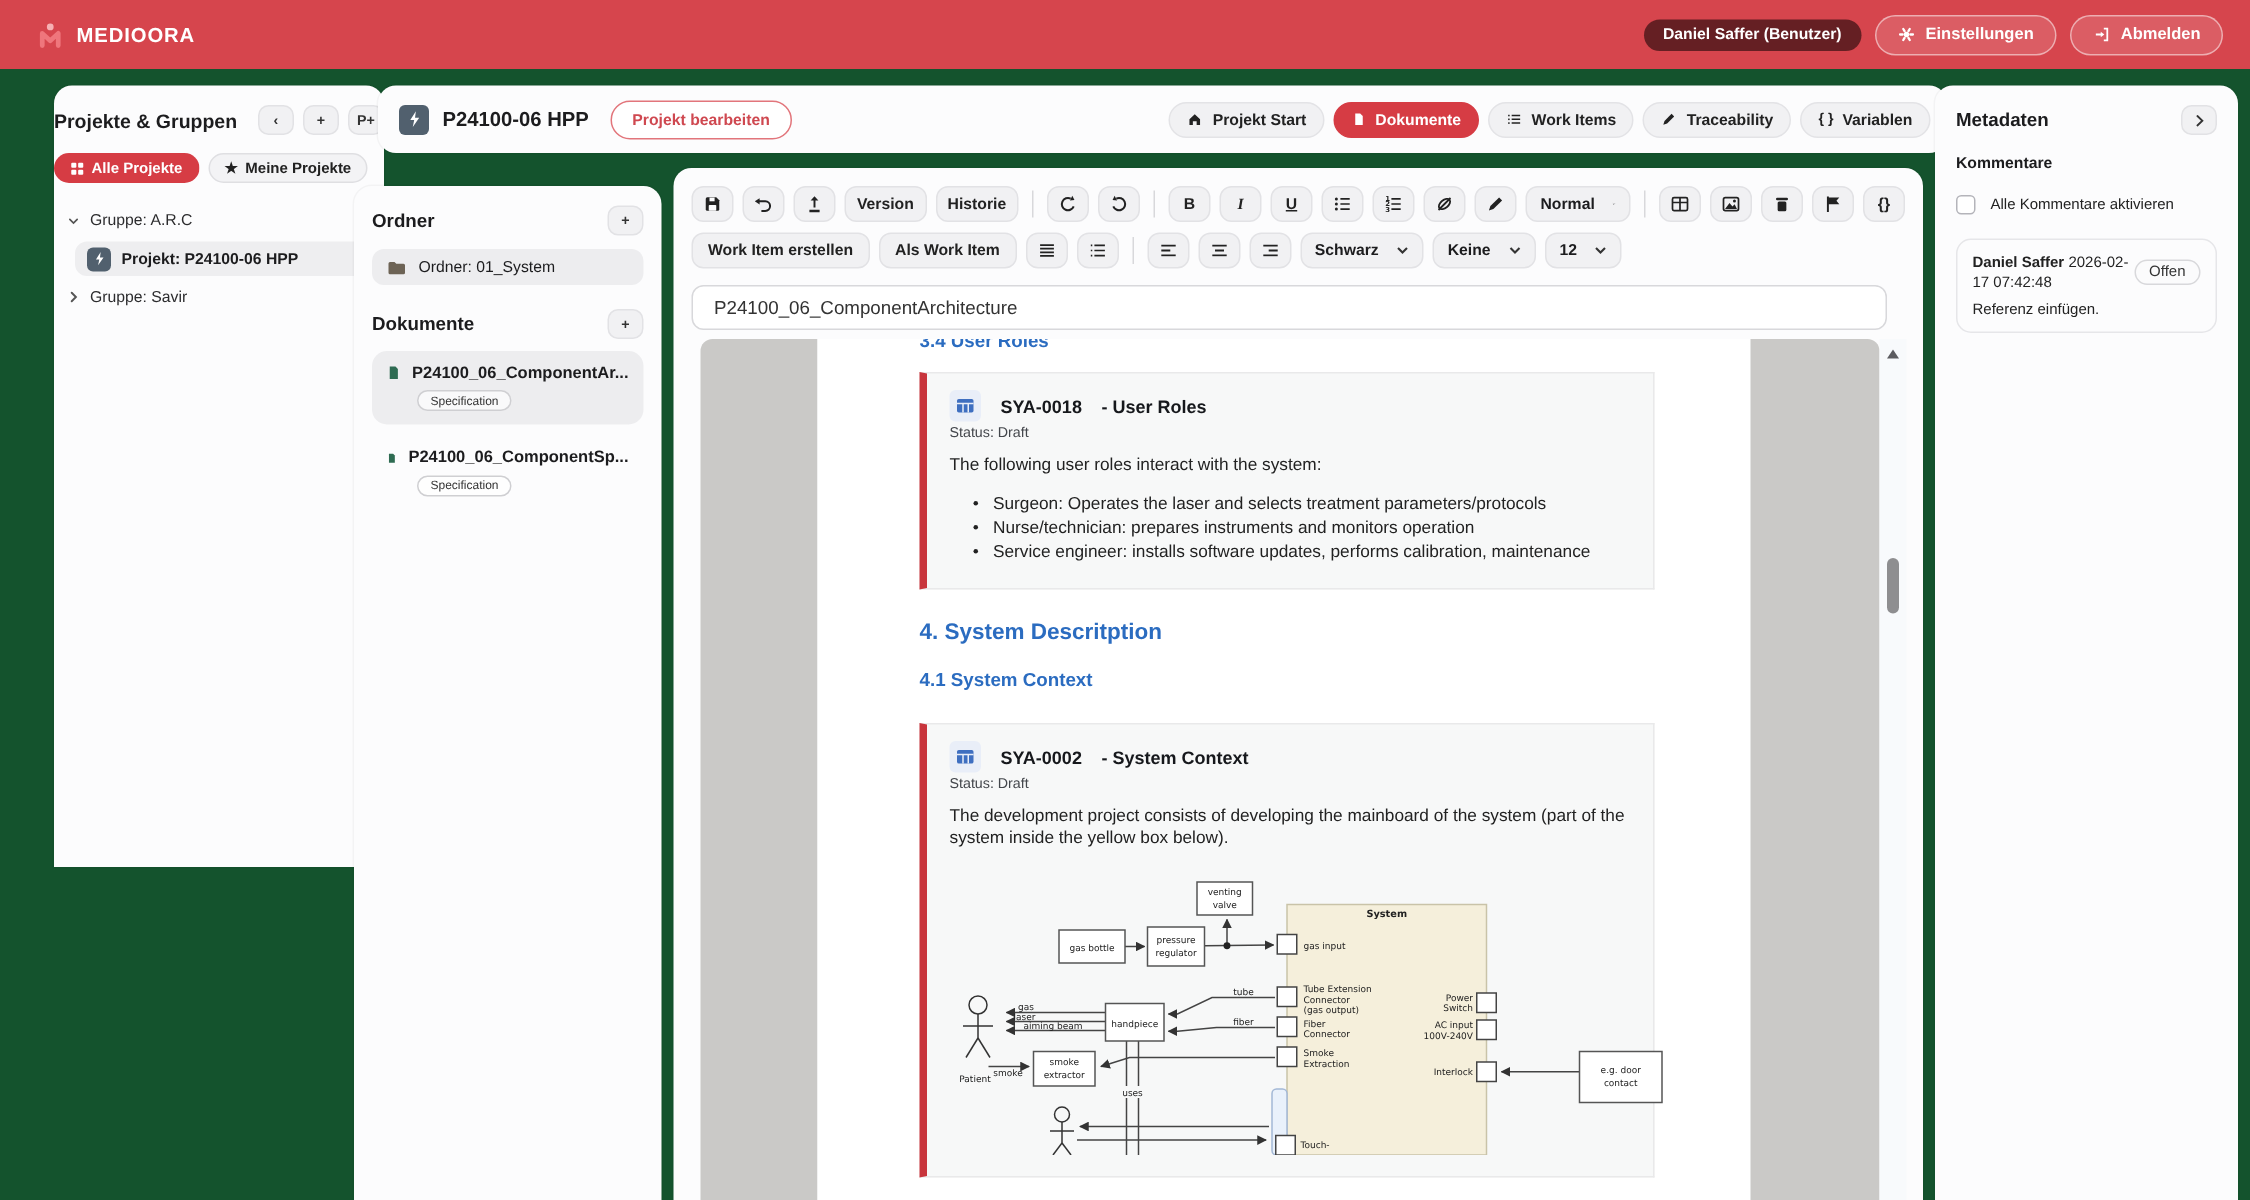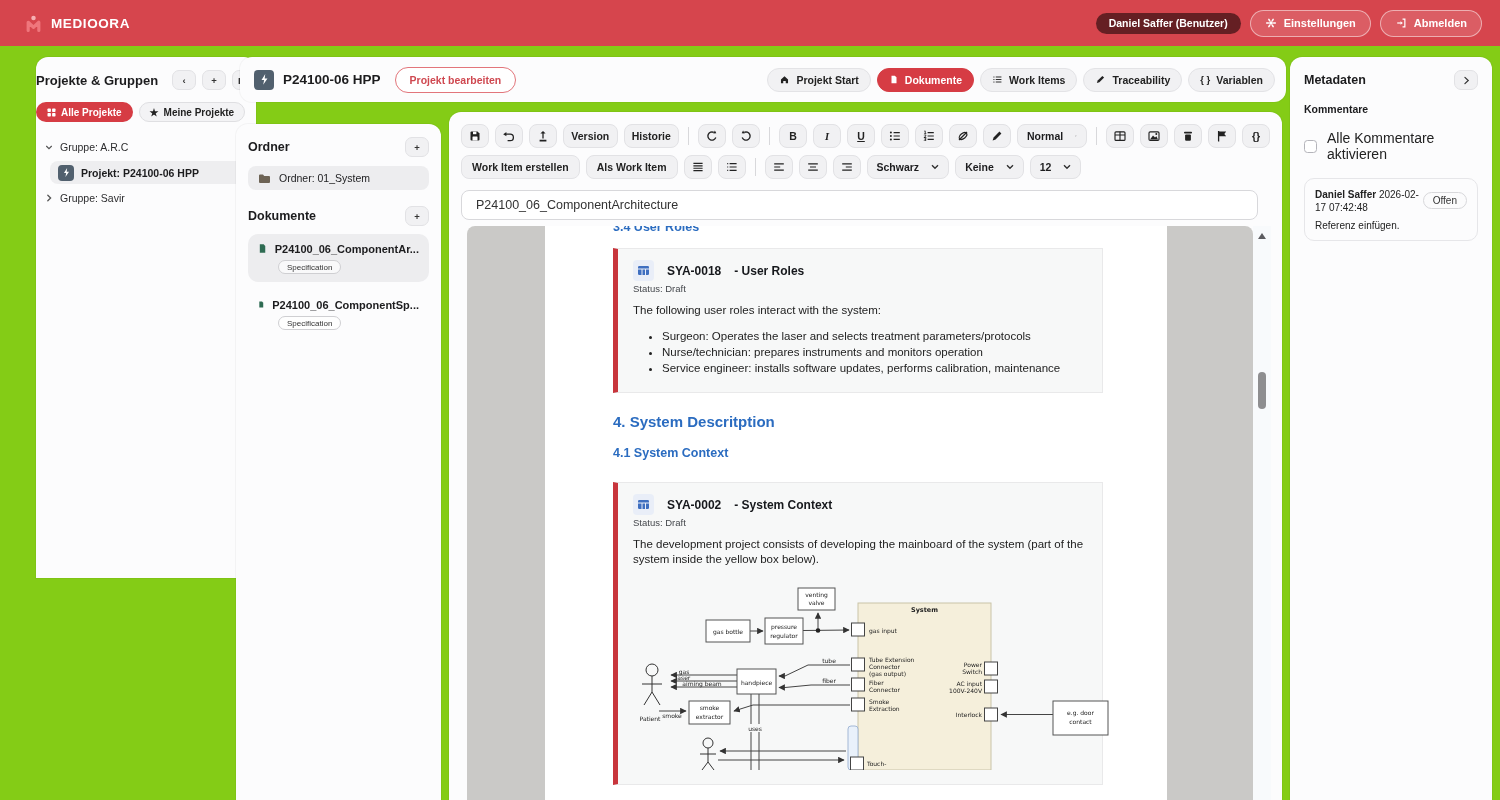--- a/index.html
+++ b/index.html
@@ -1,19 +1,19 @@
 <!DOCTYPE html>
 <html><head>
 <meta charset="utf-8">
 <style>
   * { box-sizing: border-box; margin: 0; padding: 0; }
   html,body { background:#e8e9eb; }
   .app {
     position: relative; width: 1500px; height: 800px; overflow: hidden;
-    background:#84cc16; font-family:"Liberation Sans", sans-serif; color:#1c1c1e;
+    background:#14532d; font-family:"Liberation Sans", sans-serif; color:#1c1c1e;
   }
   
   .topbar { position:absolute; left:0; top:0; width:1500px; height:46px;
     background:#d6454d; display:flex; align-items:center; padding:0 18px 0 24px; }
   .brand { display:flex; align-items:center; gap:8px; }
   .brand span { color:#fff; font-weight:bold; font-size:13.5px; letter-spacing:.6px; }
   .top-right { margin-left:auto; display:flex; align-items:center; gap:9px; }
   .user-badge { background:rgba(33,8,10,.62); color:#fff; font-size:10.5px; font-weight:bold;
     height:21px; display:flex; align-items:center; padding:0 13px; border-radius:11px; }
   .top-btn { display:flex; align-items:center; gap:7px; height:27px; padding:0 14px;
@@ -35,21 +35,21 @@
     padding:0 10px; font-size:10px; font-weight:bold; cursor:pointer; border:1px solid transparent; font-family:inherit; }
   .pill.red { background:#d63c44; color:#fff; }
   .pill.gray { background:#f3f3f5; border-color:#dfdfe2; color:#222; }
   .tree { margin-top:14px; font-size:10.5px; }
   .tree-group { display:flex; align-items:center; gap:7px; padding:5px 0 5px 9px; cursor:pointer; color:#2c2c2e; }
   .proj-row { margin:3px 0 3px 14px; height:23px; background:#eeeef0; border-radius:8px;
     display:flex; align-items:center; gap:7px; padding:0 8px; cursor:pointer; font-weight:bold; }
   .slate-ic { background:#51606e; border-radius:4px; display:flex; align-items:center; justify-content:center; }
   .gold { margin-left:auto; color:#c9992e; font-size:11px; }
   
-  .phead { left:240px; top:57px; width:1046px; height:45px; border-radius:12px;
+  .phead { left:252px; top:57px; width:1046px; height:45px; border-radius:12px;
     display:flex; align-items:center; padding:0 11px 0 14px; }
   .phead h1 { font-size:13.5px; font-weight:bold; margin-left:9px; }
   .edit-btn { margin-left:14px; height:26px; border-radius:14px; border:1.5px solid #e2757b;
     background:#fff; color:#cf4850; font-size:10.5px; font-weight:bold; padding:0 14px; cursor:pointer; font-family:inherit; }
   .tabs { margin-left:auto; display:flex; gap:6px; }
   .tab { height:24px; border-radius:12px; background:#f1f1f3; border:1px solid #e3e3e6;
     display:flex; align-items:center; gap:6px; padding:0 11px; font-size:10.5px; font-weight:bold;
     color:#222; cursor:pointer; font-family:Liberation Sans, sans-serif; }
   .tab.active { background:#d63c44; border-color:#d63c44; color:#fff; }
   .braces-glyph { font-weight:bold; font-size:9.5px; }
@@ -106,21 +106,21 @@
   .wi-status { font-size:9.5px; color:#44474c; margin-top:2px; }
   .wi-card .para { margin-top:9px; }
   .wi-card ul { margin:11px 0 2px 29px; }
   .wi-card li { font-size:11.5px; line-height:15px; color:#222; margin:1px 0; }
   .diagram { display:block; margin-top:13px; }
   
   .meta { left:1290px; top:57px; width:202px; height:743px; padding:13px 14px; }
   .meta-sub { font-size:10.5px; font-weight:bold; margin-top:13px; }
   .toggle-row { display:flex; align-items:center; gap:10px; margin-top:15px; }
   .cb { width:13px; height:13px; border:1.5px solid #b4b4ba; border-radius:3.5px; background:#fff; cursor:pointer; flex:none; }
-  .toggle-row label { font-size:14px; color:#222; }
+  .toggle-row label { font-size:10px; color:#222; }
   .comment { margin-top:16px; border:1px solid #e6e6e9; border-radius:10px; padding:9px 10px; cursor:pointer; }
   .cm-top { display:flex; align-items:flex-start; }
   .cm-who { width:112px; font-size:10px; line-height:13px; color:#222; }
   .cm-who b { font-weight:bold; }
   .offen { margin-left:auto; height:17px; border:1px solid #d8d8db; border-radius:9px; background:#fbfbfc;
     font-size:10px; color:#333; display:flex; align-items:center; padding:0 9px; margin-top:4px; cursor:pointer; font-family:inherit; }
   .cm-text { font-size:10px; color:#222; margin-top:6px; }
   svg { display:block; }
   .dg text { font-family:"DejaVu Sans", sans-serif; font-size:6px; fill:#222; }
   .dg .bold { font-weight:bold; font-size:6.5px; }

